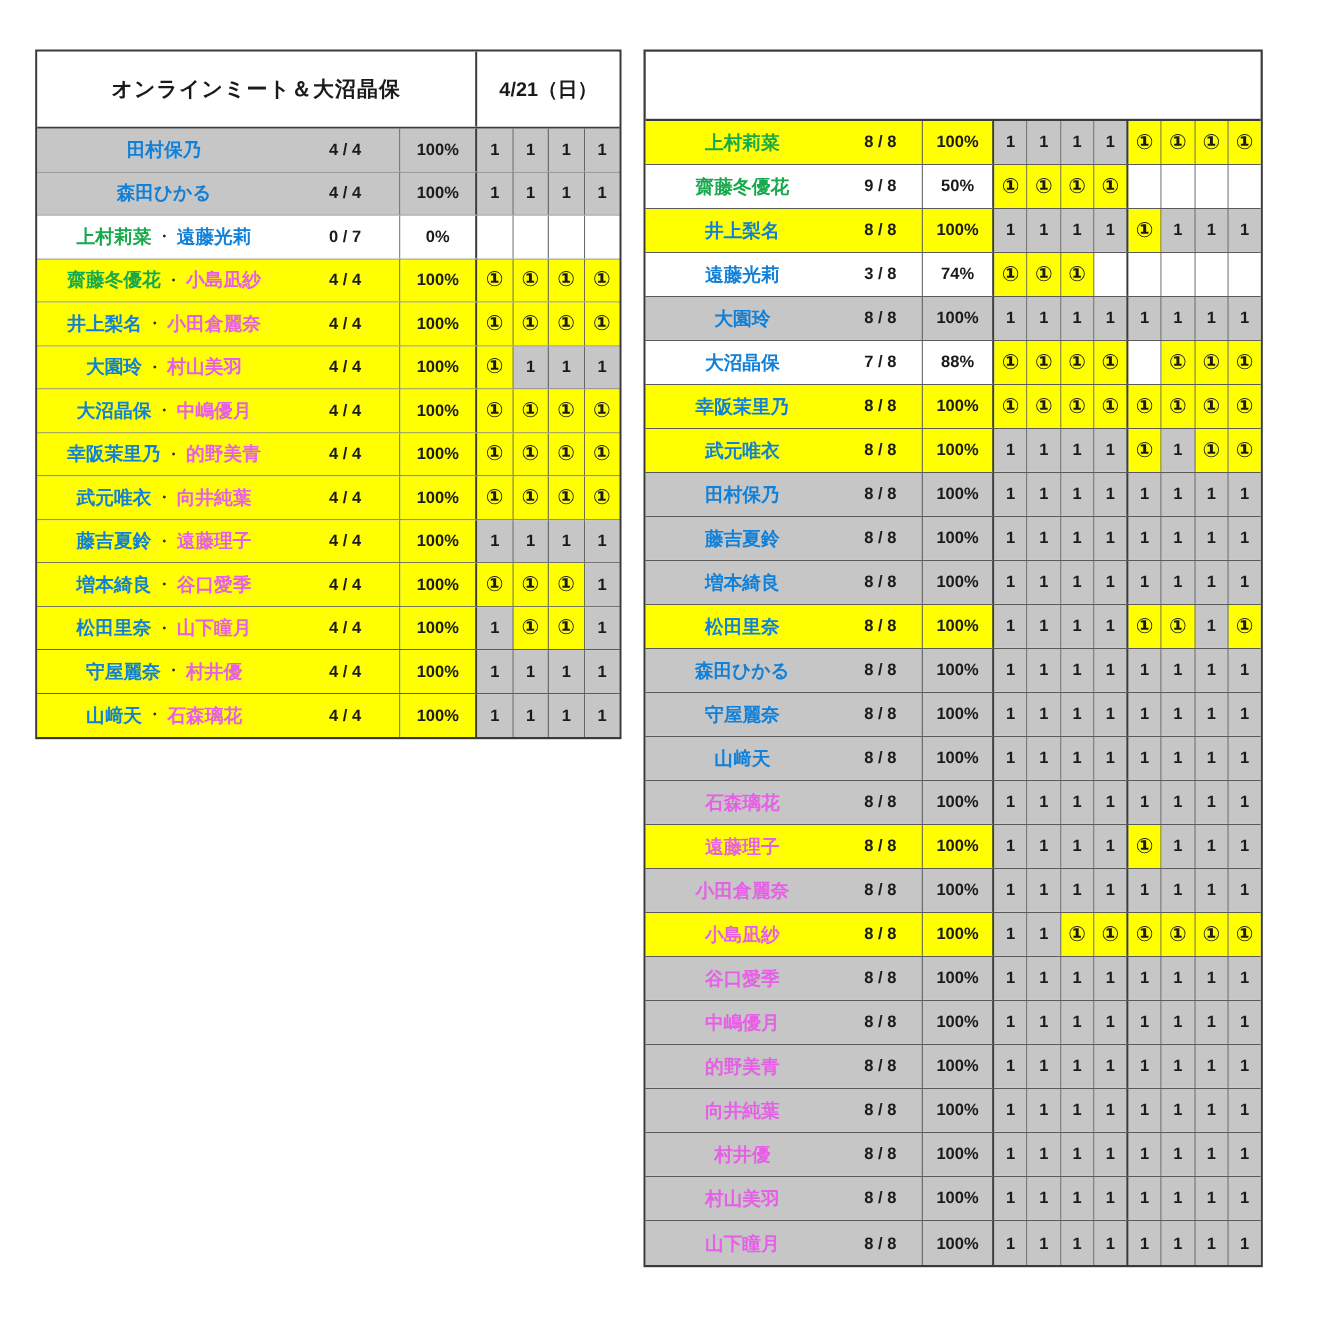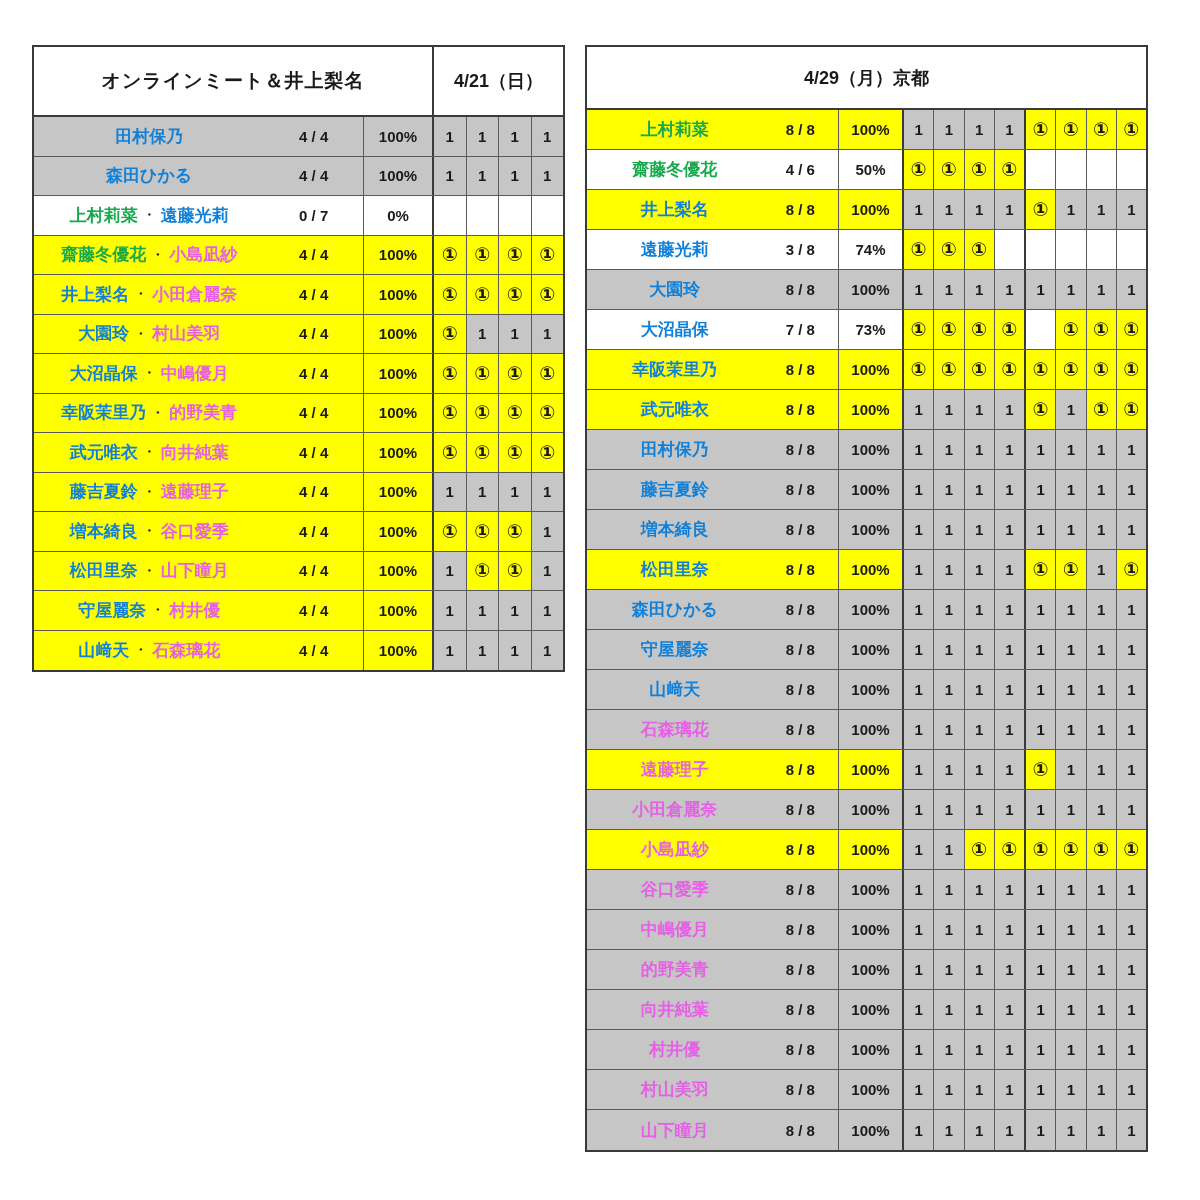--- a/index.html
+++ b/index.html
@@ -57,21 +57,21 @@
   }
   .num-cell.circled{font-size:19px;}
   .num-cell.group-end{border-right:2px solid #3a3a3a;}
   .num-cell:last-child{border-right:none;}
 </style>
 </head>
 <body>
 
 <div class="mg-table" id="table-0" style="left: 32px; top: 45px; width: 533px;">
     <div class="hdr-row" style="height: 70px;">
-      <div class="title-box" style="width: 400px;">オンラインミート＆井上梨名</div>
+      <div class="title-box" style="width: 400px;">オンラインミート＆大沼晶保</div>
       <div class="date-box">4/21（日）</div>
     </div>
     <div class="data-row" style="height: 39.5px;">
       <div class="namecount-cell" style="width: 330px; background: rgb(198, 198, 198);">
         <div class="name-zone">
           <span style="color: rgb(17, 128, 216);">田村保乃</span>
         </div>
         <div class="count-zone">4 / 4</div>
       </div>
       <div class="pct-cell" style="width: 70px; background: rgb(198, 198, 198);">100%</div>
@@ -269,21 +269,20 @@
       </div>
       <div class="pct-cell" style="width: 70px; background: rgb(255, 255, 0);">100%</div>
       <div class="num-cell" style="background: rgb(198, 198, 198);">1</div>
       <div class="num-cell" style="background: rgb(198, 198, 198);">1</div>
       <div class="num-cell" style="background: rgb(198, 198, 198);">1</div>
       <div class="num-cell" style="background: rgb(198, 198, 198);">1</div>
     </div>
   </div>
 <div class="mg-table" id="table-1" style="left: 585px; top: 45px; width: 563px;">
     <div class="hdr-row" style="height: 63px;">
-      <div class="date-box">4/29（月）京都</div>
     </div>
     <div class="data-row" style="height: 40px;">
       <div class="namecount-cell" style="width: 252px; background: rgb(255, 255, 0);">
         <div class="name-zone">
           <span style="color: rgb(23, 169, 76);">上村莉菜</span>
         </div>
         <div class="count-zone">8 / 8</div>
       </div>
       <div class="pct-cell" style="width: 65px; background: rgb(255, 255, 0);">100%</div>
       <div class="num-cell" style="background: rgb(198, 198, 198);">1</div>
@@ -293,21 +292,21 @@
       <div class="num-cell circled" style="background: rgb(255, 255, 0);">①</div>
       <div class="num-cell circled" style="background: rgb(255, 255, 0);">①</div>
       <div class="num-cell circled" style="background: rgb(255, 255, 0);">①</div>
       <div class="num-cell circled" style="background: rgb(255, 255, 0);">①</div>
     </div>
     <div class="data-row" style="height: 40px;">
       <div class="namecount-cell" style="width: 252px; background: rgb(255, 255, 255);">
         <div class="name-zone">
           <span style="color: rgb(23, 169, 76);">齋藤冬優花</span>
         </div>
-        <div class="count-zone">4 / 6</div>
+        <div class="count-zone">9 / 8</div>
       </div>
       <div class="pct-cell" style="width: 65px; background: rgb(255, 255, 255);">50%</div>
       <div class="num-cell circled" style="background: rgb(255, 255, 0);">①</div>
       <div class="num-cell circled" style="background: rgb(255, 255, 0);">①</div>
       <div class="num-cell circled" style="background: rgb(255, 255, 0);">①</div>
       <div class="num-cell circled group-end" style="background: rgb(255, 255, 0);">①</div>
       <div class="num-cell" style="background: rgb(255, 255, 255);"></div>
       <div class="num-cell" style="background: rgb(255, 255, 255);"></div>
       <div class="num-cell" style="background: rgb(255, 255, 255);"></div>
       <div class="num-cell" style="background: rgb(255, 255, 255);"></div>
@@ -363,21 +362,21 @@
       <div class="num-cell" style="background: rgb(198, 198, 198);">1</div>
       <div class="num-cell" style="background: rgb(198, 198, 198);">1</div>
     </div>
     <div class="data-row" style="height: 40px;">
       <div class="namecount-cell" style="width: 252px; background: rgb(255, 255, 255);">
         <div class="name-zone">
           <span style="color: rgb(17, 128, 216);">大沼晶保</span>
         </div>
         <div class="count-zone">7 / 8</div>
       </div>
-      <div class="pct-cell" style="width: 65px; background: rgb(255, 255, 255);">73%</div>
+      <div class="pct-cell" style="width: 65px; background: rgb(255, 255, 255);">88%</div>
       <div class="num-cell circled" style="background: rgb(255, 255, 0);">①</div>
       <div class="num-cell circled" style="background: rgb(255, 255, 0);">①</div>
       <div class="num-cell circled" style="background: rgb(255, 255, 0);">①</div>
       <div class="num-cell circled group-end" style="background: rgb(255, 255, 0);">①</div>
       <div class="num-cell" style="background: rgb(255, 255, 255);"></div>
       <div class="num-cell circled" style="background: rgb(255, 255, 0);">①</div>
       <div class="num-cell circled" style="background: rgb(255, 255, 0);">①</div>
       <div class="num-cell circled" style="background: rgb(255, 255, 0);">①</div>
     </div>
     <div class="data-row" style="height: 40px;">

